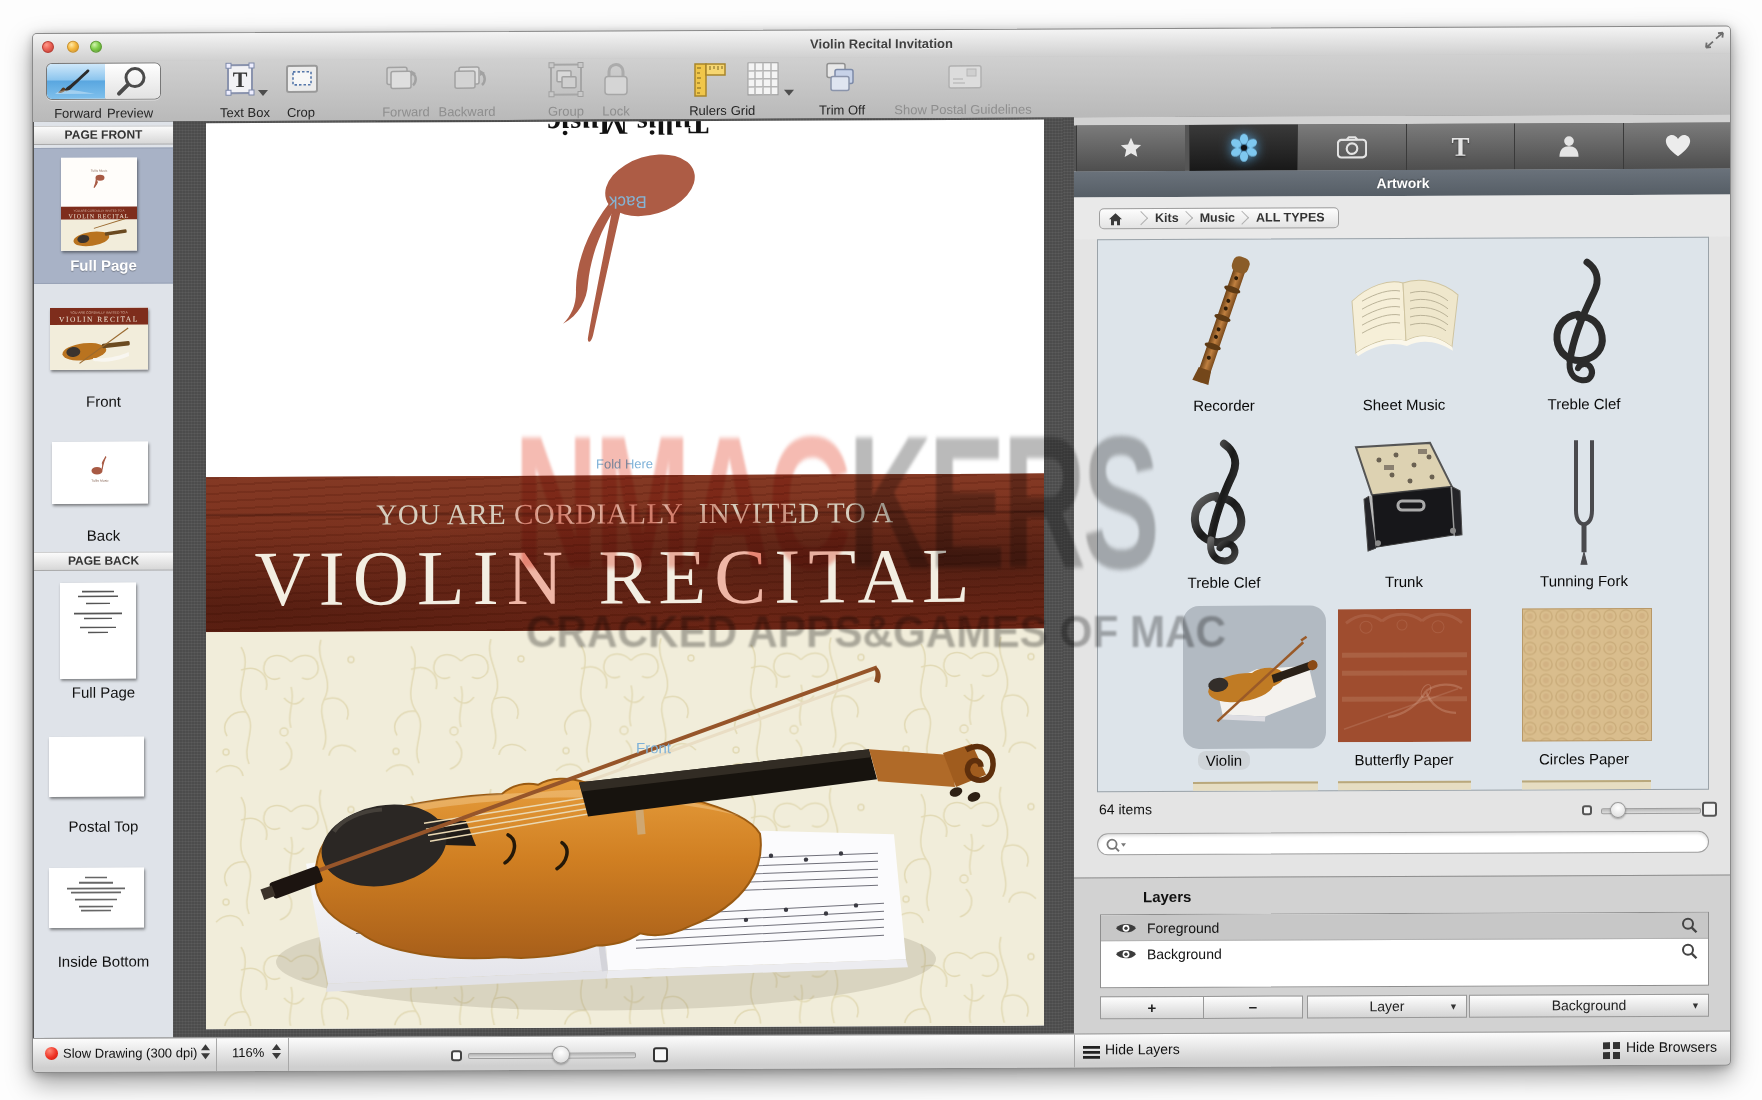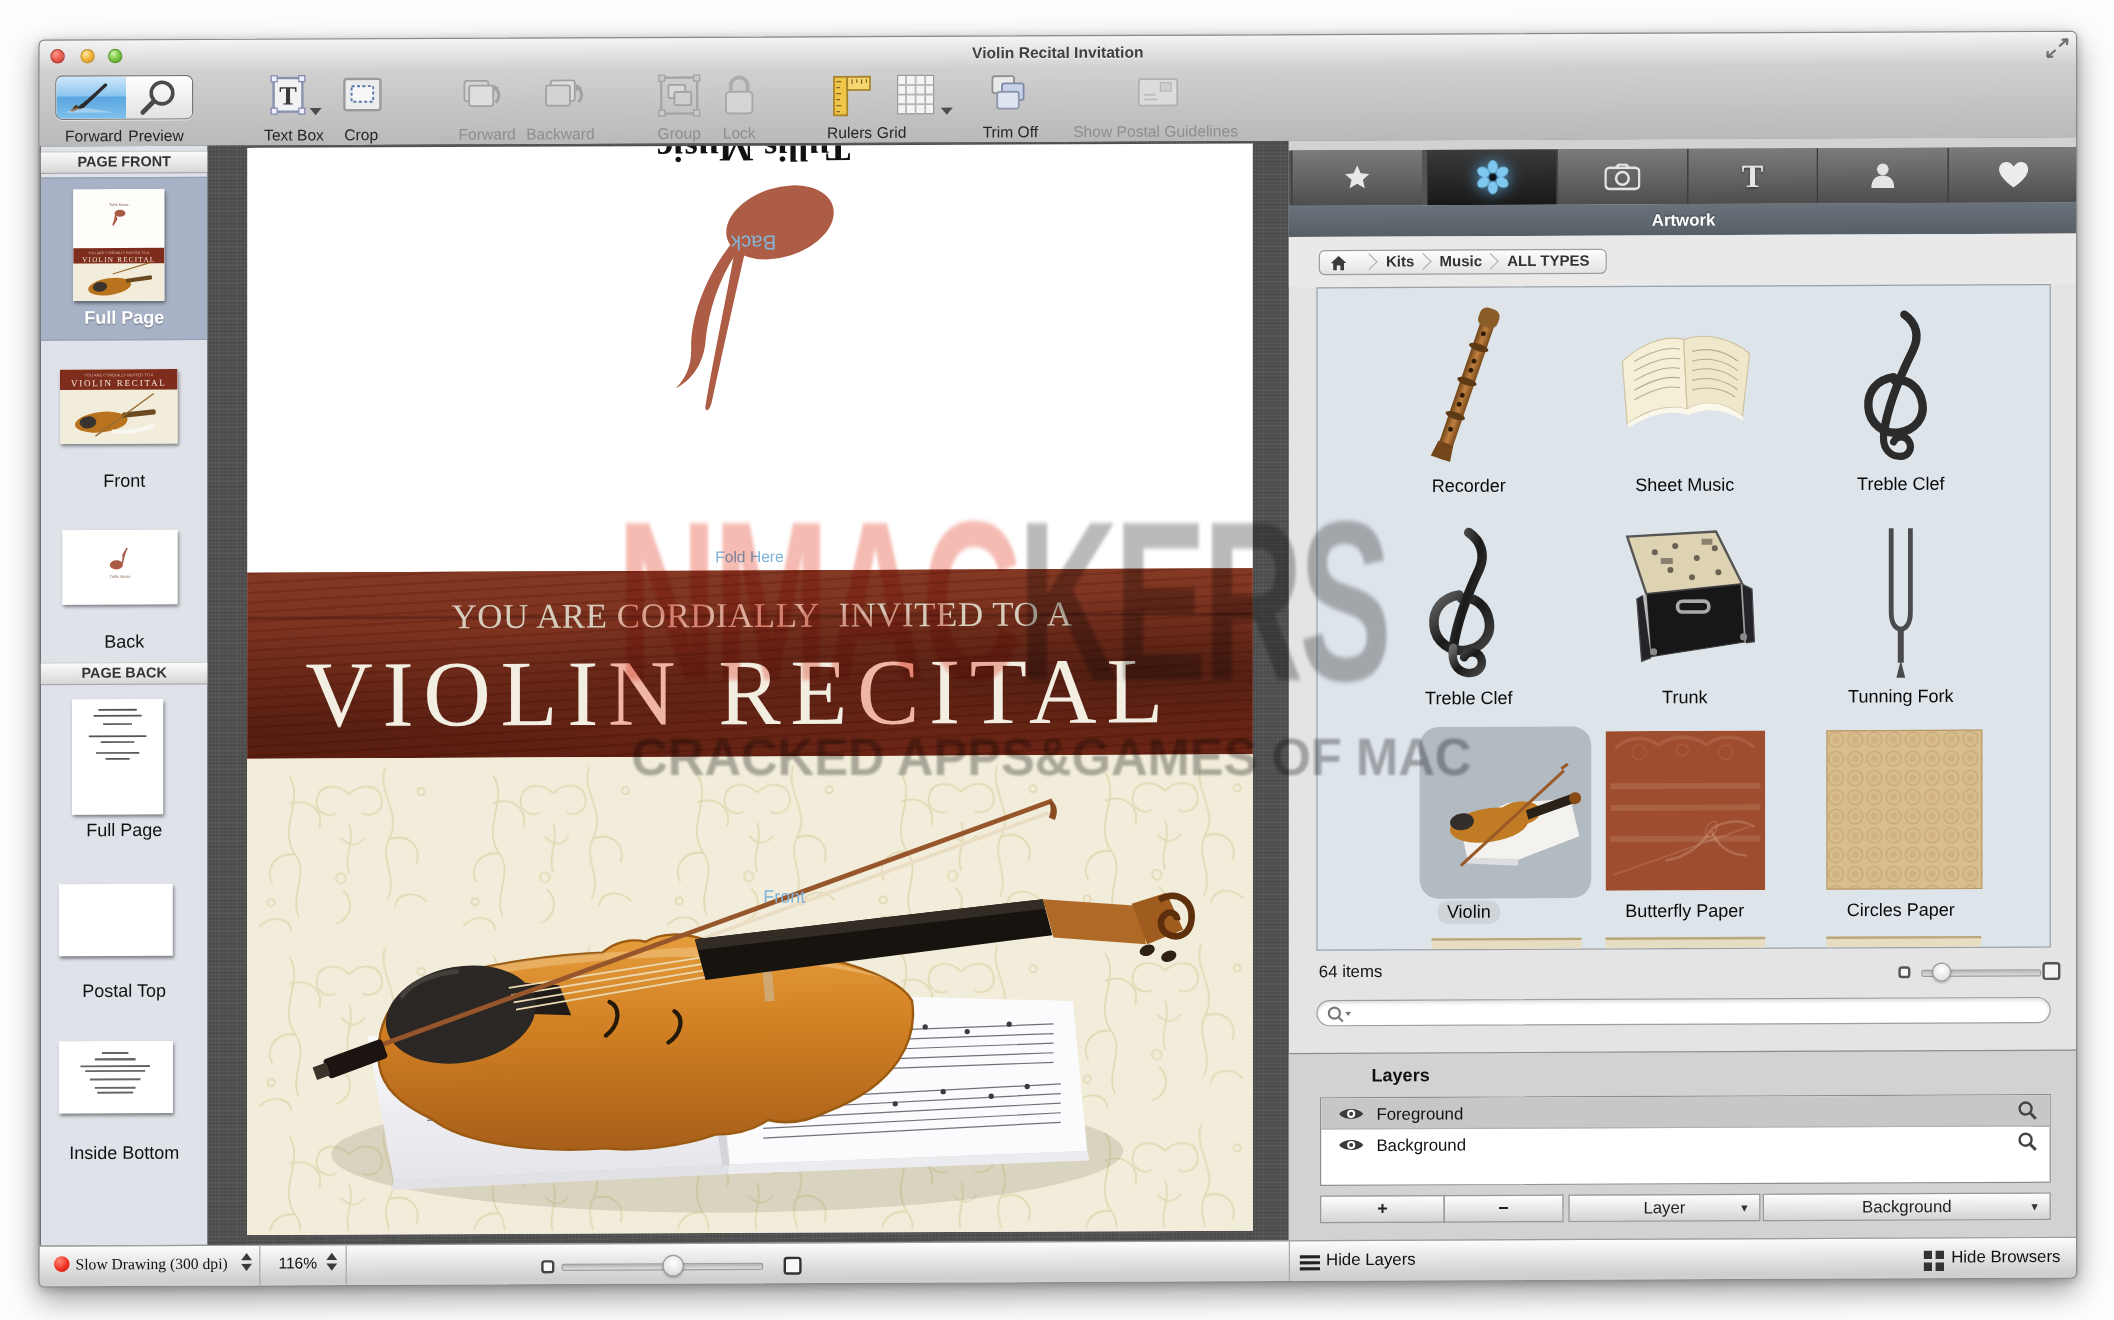--- a/index.html
+++ b/index.html
@@ -675,21 +675,21 @@
           </div>
           <div class="lbtn" style="left:26px;width:104px;">+</div>
           <div class="lbtn" style="left:129px;width:100px;">−</div>
           <div class="lbtn drop" style="left:233px;width:160px;">Layer<span class="da">▼</span></div>
           <div class="lbtn drop" style="left:395px;width:240px;">Background<span class="da">▼</span></div>
         </div>
       </div>
     </div>
     <div id="bottombar">
       <div id="reddot"></div>
-      <div class="btext" style="left:30px;font-family:Liberation Serif, serif;">Slow Drawing (300 dpi)</div>
+      <div class="btext" style="left:30px;">Slow Drawing (300 dpi)</div>
       <svg class="stepper" style="left:166px;" viewBox="0 0 13 17">
           <polygon points="6.5,1 11,7 2,7" fill="#3a3a3a"></polygon>
           <polygon points="6.5,16 11,10 2,10" fill="#3a3a3a"></polygon>
         </svg>
       <div class="bdiv" style="left:183px;"></div>
       <div class="btext" style="left:199px;">116%</div>
       <svg class="stepper" style="left:237px;" viewBox="0 0 13 17">
           <polygon points="6.5,1 11,7 2,7" fill="#3a3a3a"></polygon>
           <polygon points="6.5,16 11,10 2,10" fill="#3a3a3a"></polygon>
         </svg>

